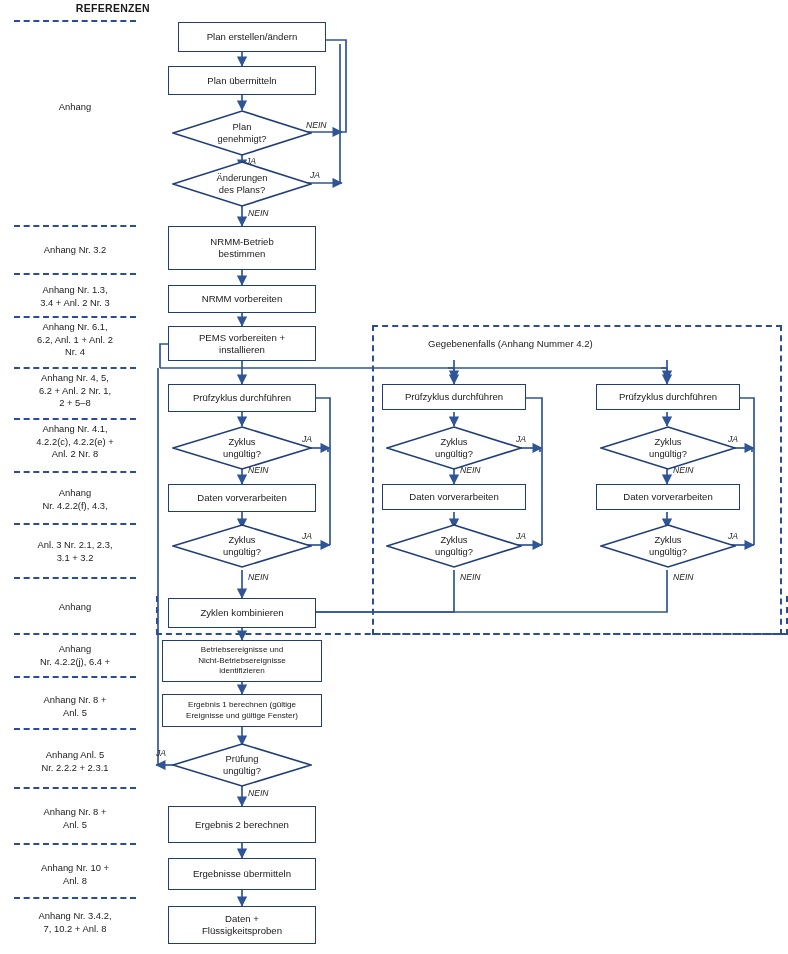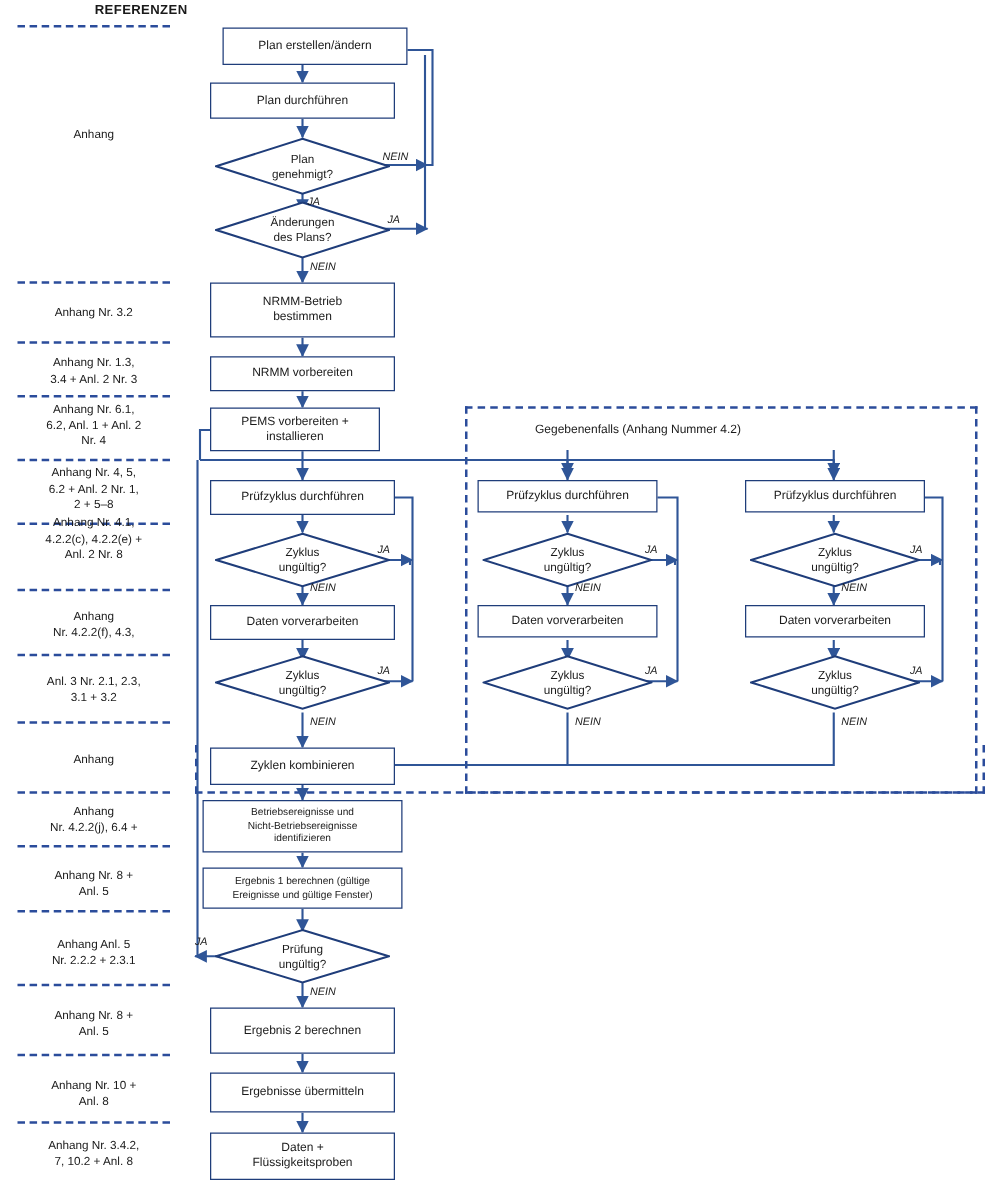--- a/index.html
+++ b/index.html
@@ -134,21 +134,21 @@
     <div class="ref-item" style="top: 321px; white-space: pre-line;">Anhang Nr. 6.1,
 6.2, Anl. 1 + Anl. 2
 Nr. 4</div>
 
     <div class="ref-rule" style="top:367px;"></div>
     <div class="ref-item" style="top: 372px; white-space: pre-line;">Anhang Nr. 4, 5,
 6.2 + Anl. 2 Nr. 1,
 2 + 5–8</div>
 
     <div class="ref-rule" style="top:418px;"></div>
-    <div class="ref-item" style="top: 412px; white-space: pre-line;">Anhang Nr. 4.1,
+    <div class="ref-item" style="top: 423px; white-space: pre-line;">Anhang Nr. 4.1,
 4.2.2(c), 4.2.2(e) +
 Anl. 2 Nr. 8</div>
 
     <div class="ref-rule" style="top:471px;"></div>
     <div class="ref-item" style="top: 487px; white-space: pre-line;">Anhang
 Nr. 4.2.2(f), 4.3,</div>
 
     <div class="ref-rule" style="top:523px;"></div>
     <div class="ref-item" style="top: 539px; white-space: pre-line;">Anl. 3 Nr. 2.1, 2.3,
 3.1 + 3.2</div>
@@ -264,21 +264,21 @@
         <path d="M8,765 L8,368"></path>
       </g>
 
       <g stroke="#2f5597" stroke-width="1.7" fill="none" marker-end="url(#ah)">
         <path d="M176,40 L154,40"></path>
       </g>
     </svg>
 
     <div class="node" style="left:28px;top:22px;width:148px;height:30px;">Plan erstellen/ändern</div>
 
-    <div class="node" style="left:18px;top:66px;width:148px;height:29px;">Plan durchführen</div>
+    <div class="node" style="left:18px;top:66px;width:148px;height:29px;">Plan übermitteln</div>
 
     <div class="diamond" style="left:22px;top:110px;width:140px;height:46px;">
       <svg width="140" height="46" viewBox="0 0 140 46">
         <polygon points="70,1 139,23 70,45 1,23" fill="#ffffff" stroke="#1f3d7a" stroke-width="1.6"></polygon>
       </svg>
       <div class="dlabel" style="white-space: pre-line;">Plan
 genehmigt?</div>
     </div>
 
     <div class="diamond" style="left:22px;top:161px;width:140px;height:46px;">
@@ -287,21 +287,21 @@
       </svg>
       <div class="dlabel" style="white-space: pre-line;">Änderungen
 des Plans?</div>
     </div>
 
     <div class="node" style="left: 18px; top: 226px; width: 148px; height: 44px; white-space: pre-line;">NRMM-Betrieb
 bestimmen</div>
 
     <div class="node" style="left:18px;top:285px;width:148px;height:28px;">NRMM vorbereiten</div>
 
-    <div class="node" style="left: 18px; top: 326px; width: 136px; height: 35px; white-space: pre-line;">PEMS vorbereiten +
+    <div class="node" style="left: 18px; top: 326px; width: 148px; height: 35px; white-space: pre-line;">PEMS vorbereiten +
 installieren</div>
 
     <div class="node" style="left:18px;top:384px;width:148px;height:28px;">Prüfzyklus durchführen</div>
 
     <div class="diamond" style="left:22px;top:426px;width:140px;height:44px;">
       <svg width="140" height="44" viewBox="0 0 140 44">
         <polygon points="70,1 139,22 70,43 1,22" fill="#ffffff" stroke="#1f3d7a" stroke-width="1.6"></polygon>
       </svg>
       <div class="dlabel" style="white-space: pre-line;">Zyklus
 ungültig?</div>

